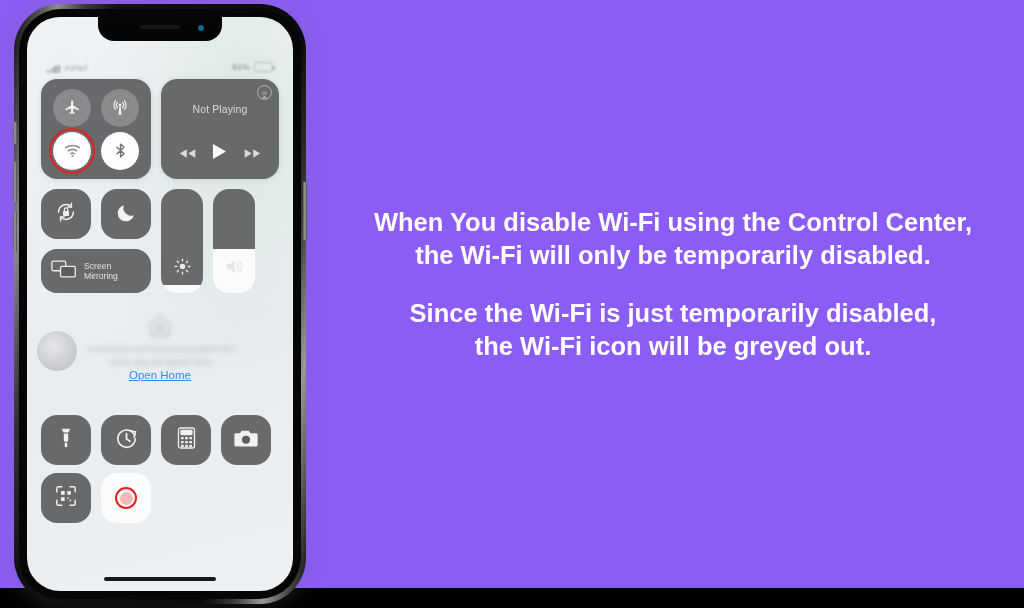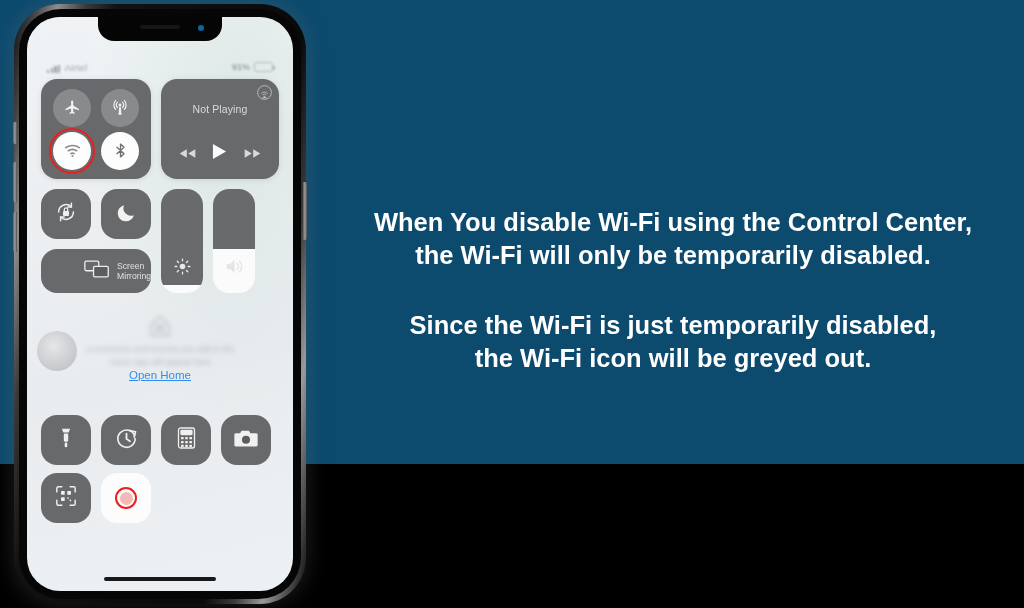--- a/index.html
+++ b/index.html
@@ -1,21 +1,21 @@
 <!DOCTYPE html>
 <html><head>
 <meta charset="utf-8">
 <style>
   * { margin:0; padding:0; box-sizing:border-box; }
   html, body {
     width:1024px; height:608px;
     background:#000; overflow:hidden;
     font-family:"Liberation Sans", sans-serif;
   }
-  .stage { position:relative; width:1024px; height:464px; background:#0c4a6e; }
+  .stage { position:relative; width:1024px; height:588px; background:#8b5cf6; }
 
   
   .phone-wrap { position:absolute; left:14px; top:4px; width:292px; height:600px; }
   .phone-frame {
     position:absolute; inset:0;
     border-radius:46px;
     background:linear-gradient(100deg,#0d0d0d 0%,#4a4a4a 6%,#8e8e8e 11%,#3a3a3a 18%,#111 26%,
                #0a0a0a 74%,#3c3c3c 82%,#9a9a9a 89%,#4a4a4a 95%,#0b0b0b 100%);
     box-shadow:0 0 22px rgba(120,120,120,.28);
   }
@@ -119,21 +119,21 @@
   .left-stack { display:flex; flex-direction:column; gap:10px; width:110px; }
   .sq-row { display:flex; gap:10px; }
   .sq-btn {
     width:50px; height:50px; border-radius:16px;
     background:rgba(92,93,95,.92);
     display:flex; align-items:center; justify-content:center;
   }
   .mirror-btn {
     width:110px; height:44px; border-radius:16px;
     background:rgba(92,93,95,.92);
-    display:flex; align-items:center; gap:7px; padding-left:10px;justify-content:flex-end;
+    display:flex; align-items:center; gap:7px; padding-left:10px;
   }
   .mirror-label {
     font-size:8.6px; color:#e2e3e5; line-height:1.18; font-weight:400;
   }
 
   .slider {
     width:42px; border-radius:16px; overflow:hidden; position:relative;
     background:#fbfbfb; display:flex; flex-direction:column; justify-content:flex-end;
     align-items:center;
   }
@@ -181,21 +181,21 @@
   }
 
   
   .caption {
     position:absolute; left:322px; top:206px; width:702px;
     text-align:center; color:#ffffff;
   }
   .cap-p { font-weight:bold; color:#fff; }
   .cap-p.p1 { font-size:25.5px; line-height:1.30; }
   .cap-p.p2 { font-size:25.5px; line-height:1.30; margin-top:25px; }
-  .cap-p.p3 { font-size:25.5px; line-height:1.30; margin-top:37px; }
+  .cap-p.p3 { font-size:25.5px; line-height:1.30; margin-top:25px; }
   .cap-line { display:block; }
 </style>
 </head>
 <body>
 
 <div class="stage">
 
   <div class="phone-wrap">
     <div class="phone-frame"></div>
     <div class="phone-frame-inner"></div>

